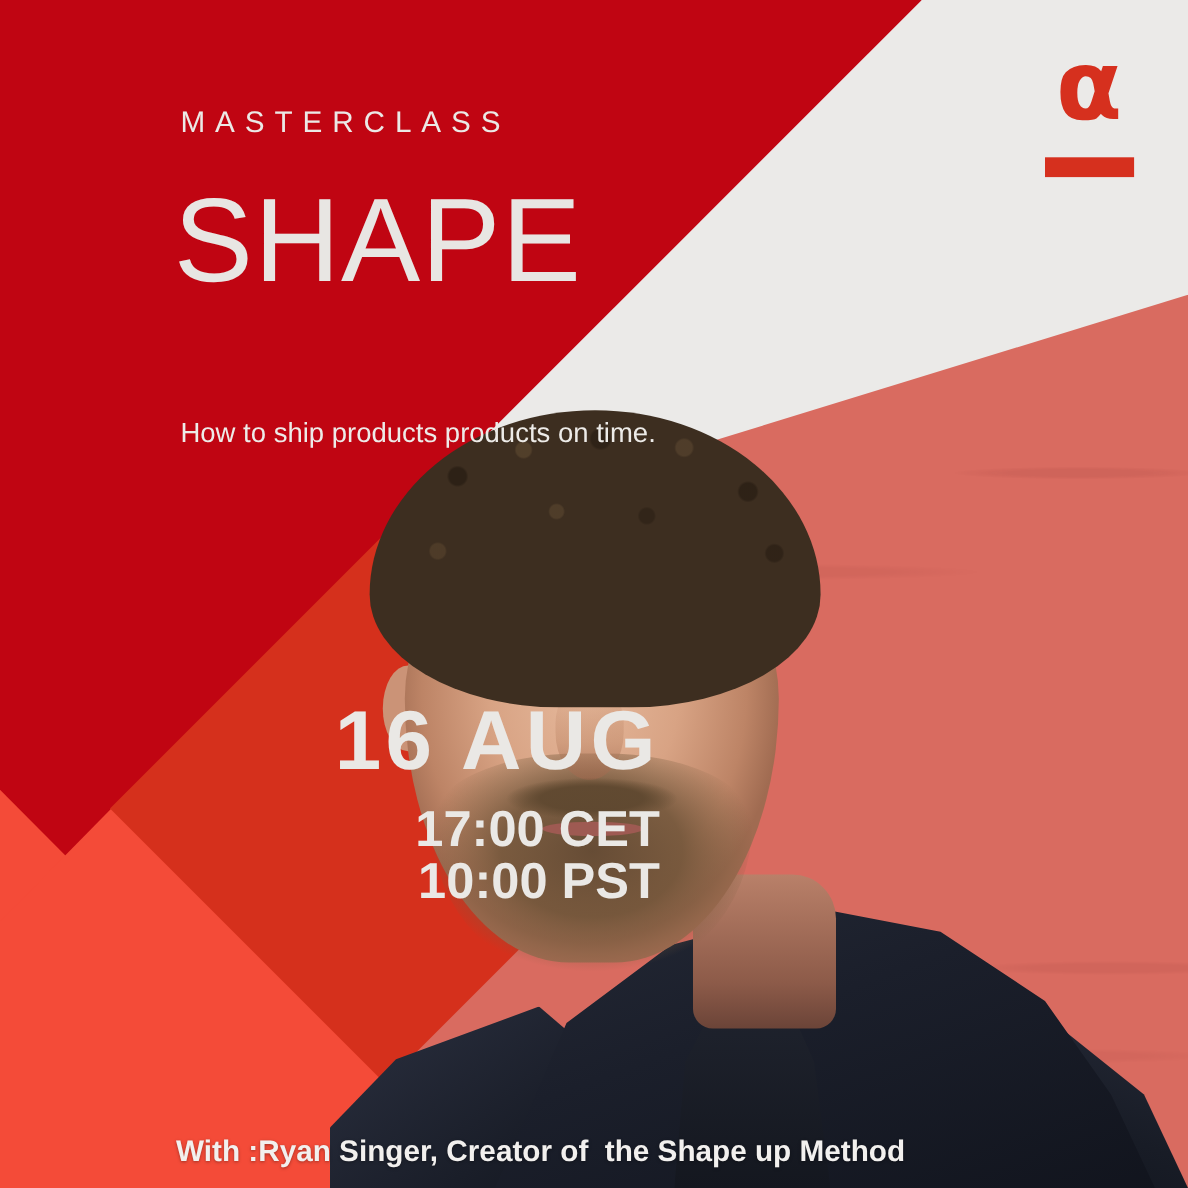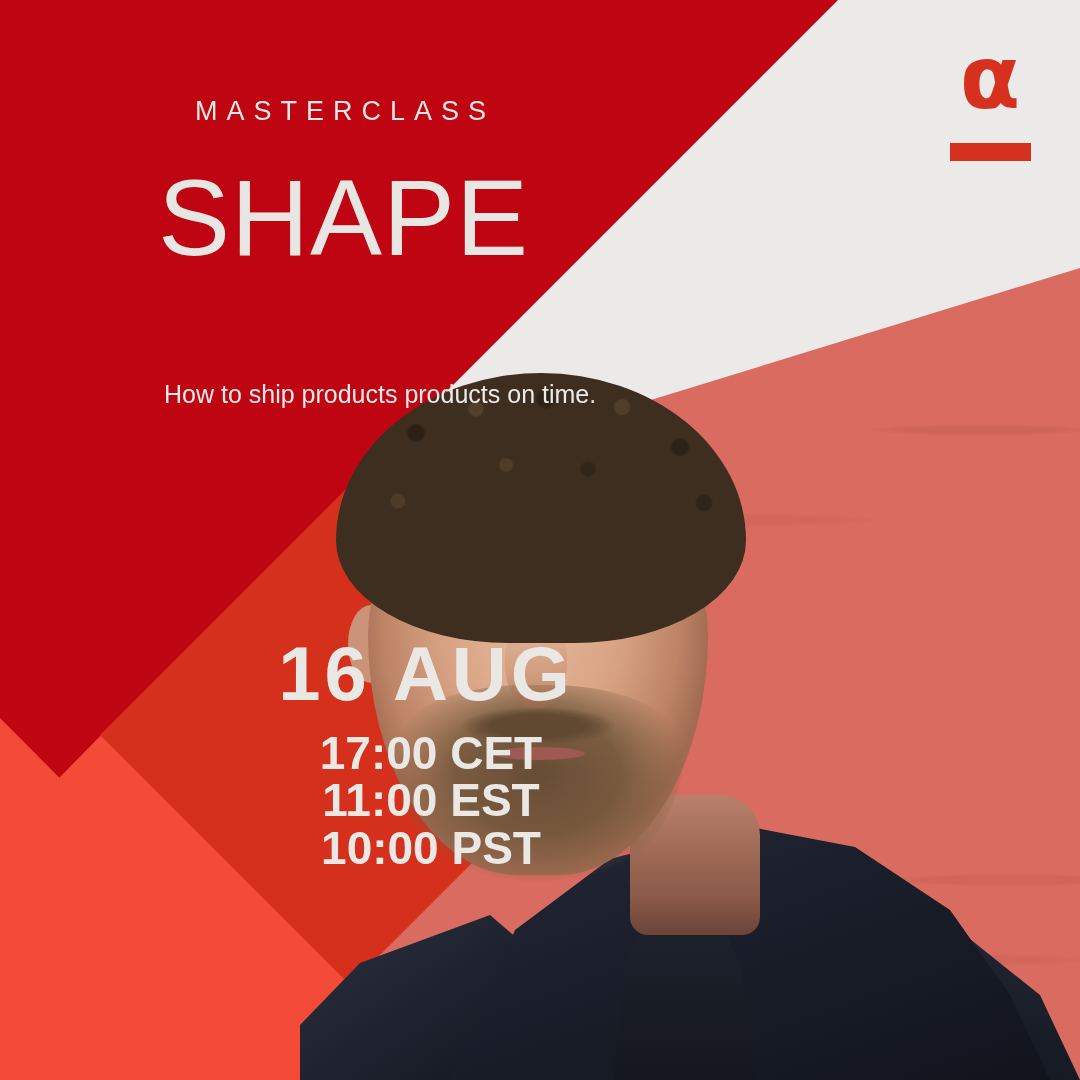--- a/index.html
+++ b/index.html
@@ -248,21 +248,20 @@
 
   
   .eyebrow {
     position: absolute;
     left: 164px;
     top: 96px;
     font-size: 27px;
     font-weight: 400;
     letter-spacing: 9px;
     color: #EBE9E6;
-    margin-left: 31px;
   }
   .headline {
     position: absolute;
     left: 158px;
     top: 168px;
     color: #E8E6E3;
     line-height: .93;
   }
   .headline .l1 {
     display: block;
@@ -281,25 +280,25 @@
     left: 164px;
     top: 380px;
     font-size: 25px;
     font-weight: 400;
     color: #EDEBE8;
   }
 
   
   .date-block {
     position: absolute;
-    left: 116px;
+    left: 100px;
     top: 636px;
     width: 500px;
     color: #EAE8E5;
-    text-align: center;
+    text-align: right;
   }
   .date-day {
     font-size: 76px;
     font-weight: 700;
     letter-spacing: 4px;
     line-height: 1.0;
     padding-left: 120px;
   }
   .date-times {
     margin-top: 18px;
@@ -373,19 +372,19 @@
   <div class="headline">
     <span class="l1">SHAPE</span>
   </div>
 
   <div class="tagline">How to ship products products on time.</div>
 
   <div class="date-block">
     <div class="date-day">16 AUG</div>
     <div class="date-times">
       <span>17:00 CET</span>
-      <span>11:00 EST</span>
       <span>10:00 PST</span>
     </div>
   </div>
 
+  <div class="credit">With :Ryan Singer, Creator of  the Shape up Method</div>
 
 </div>
 
 </body></html>

